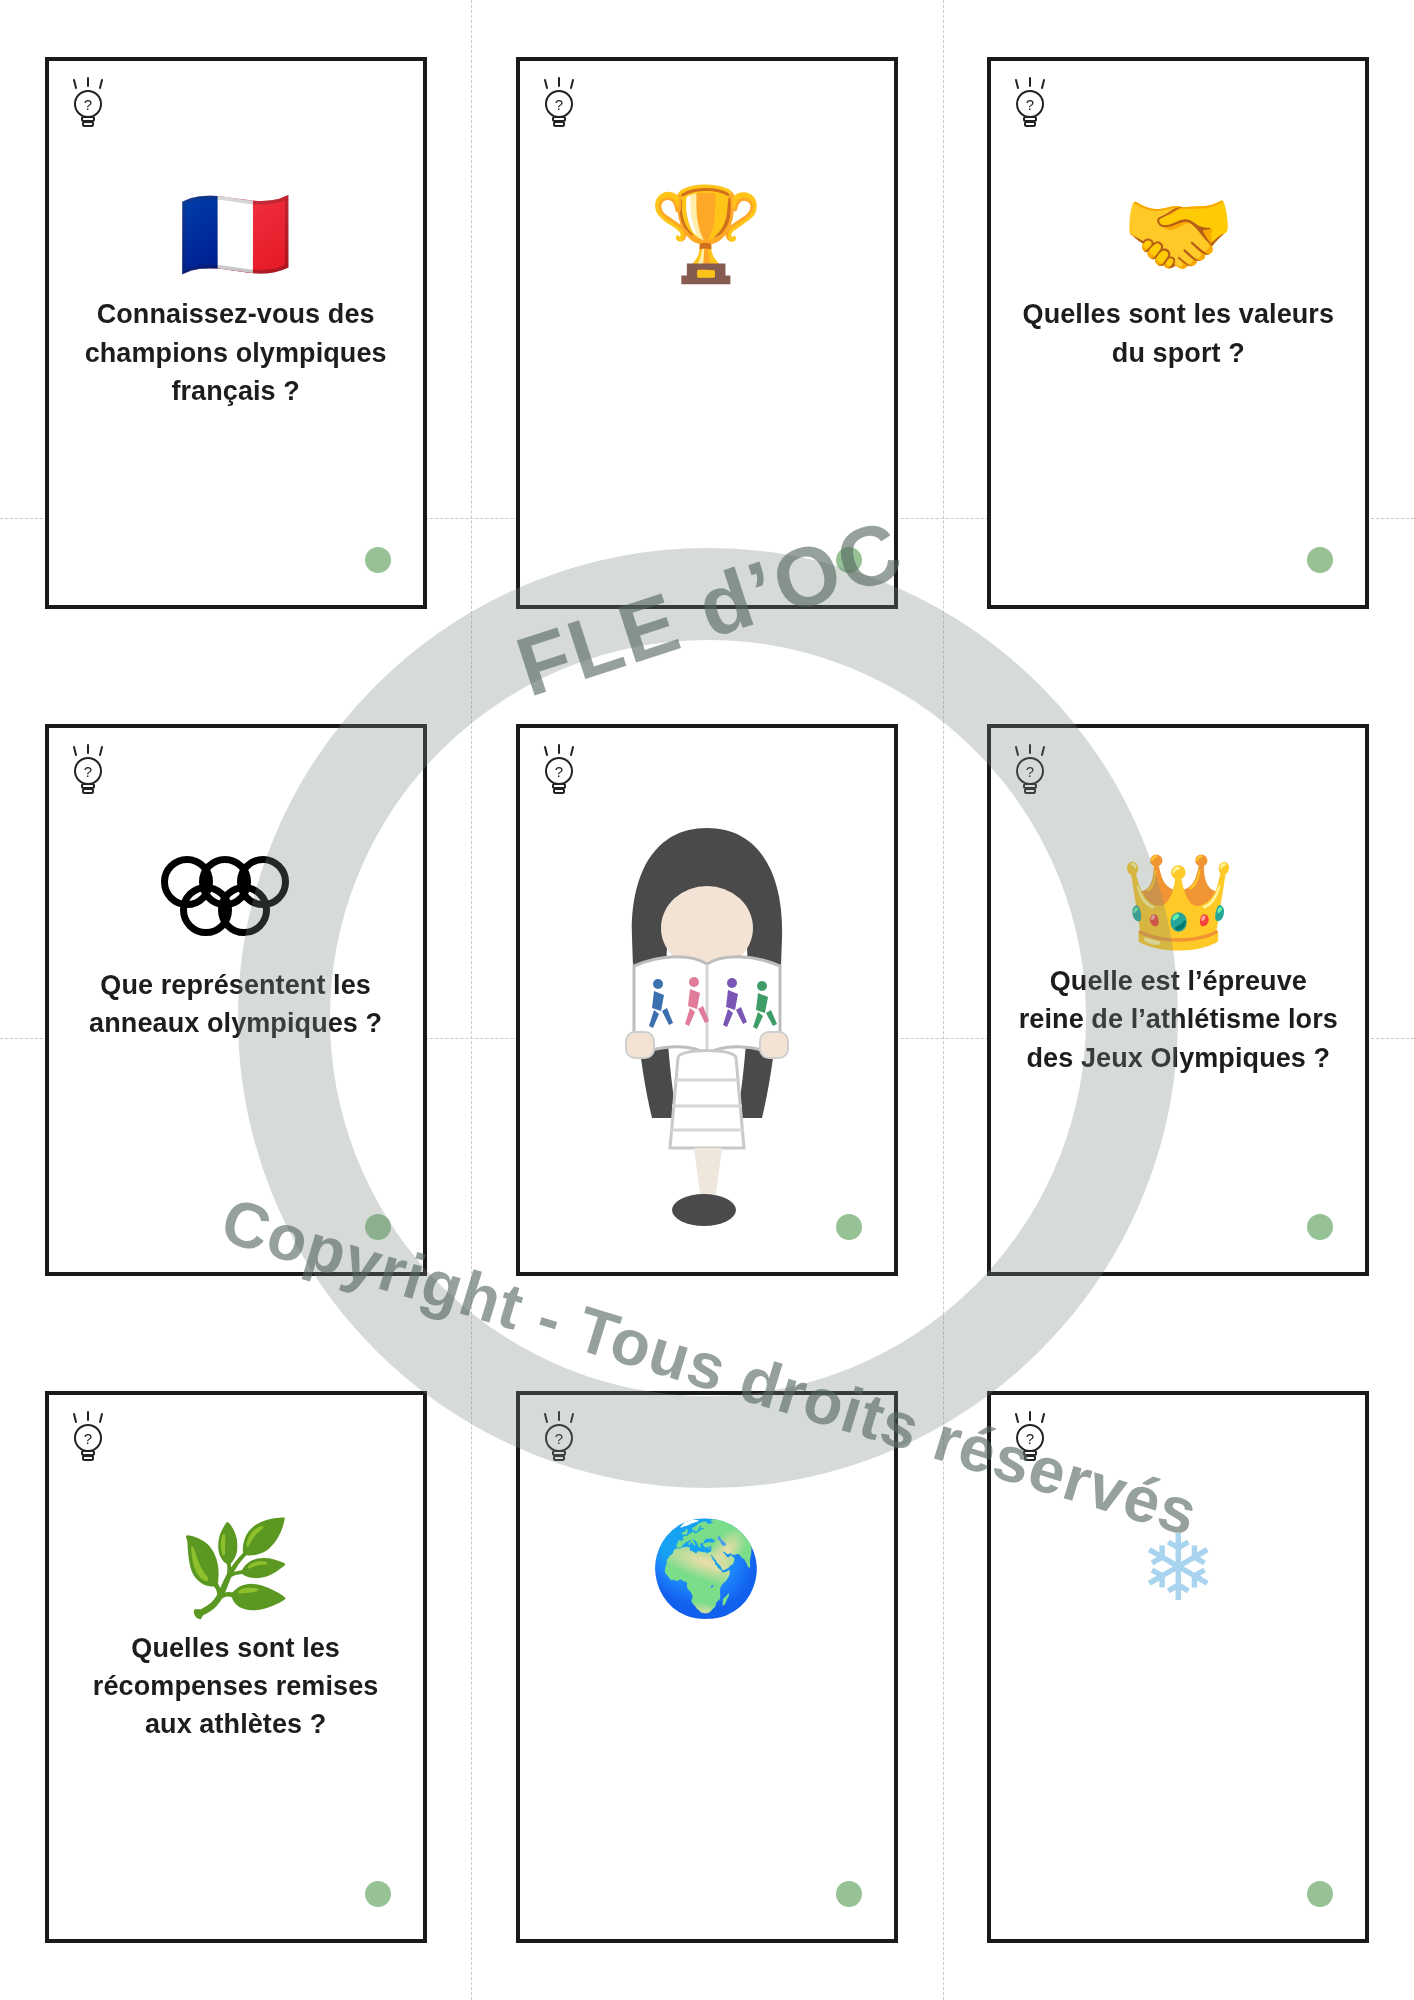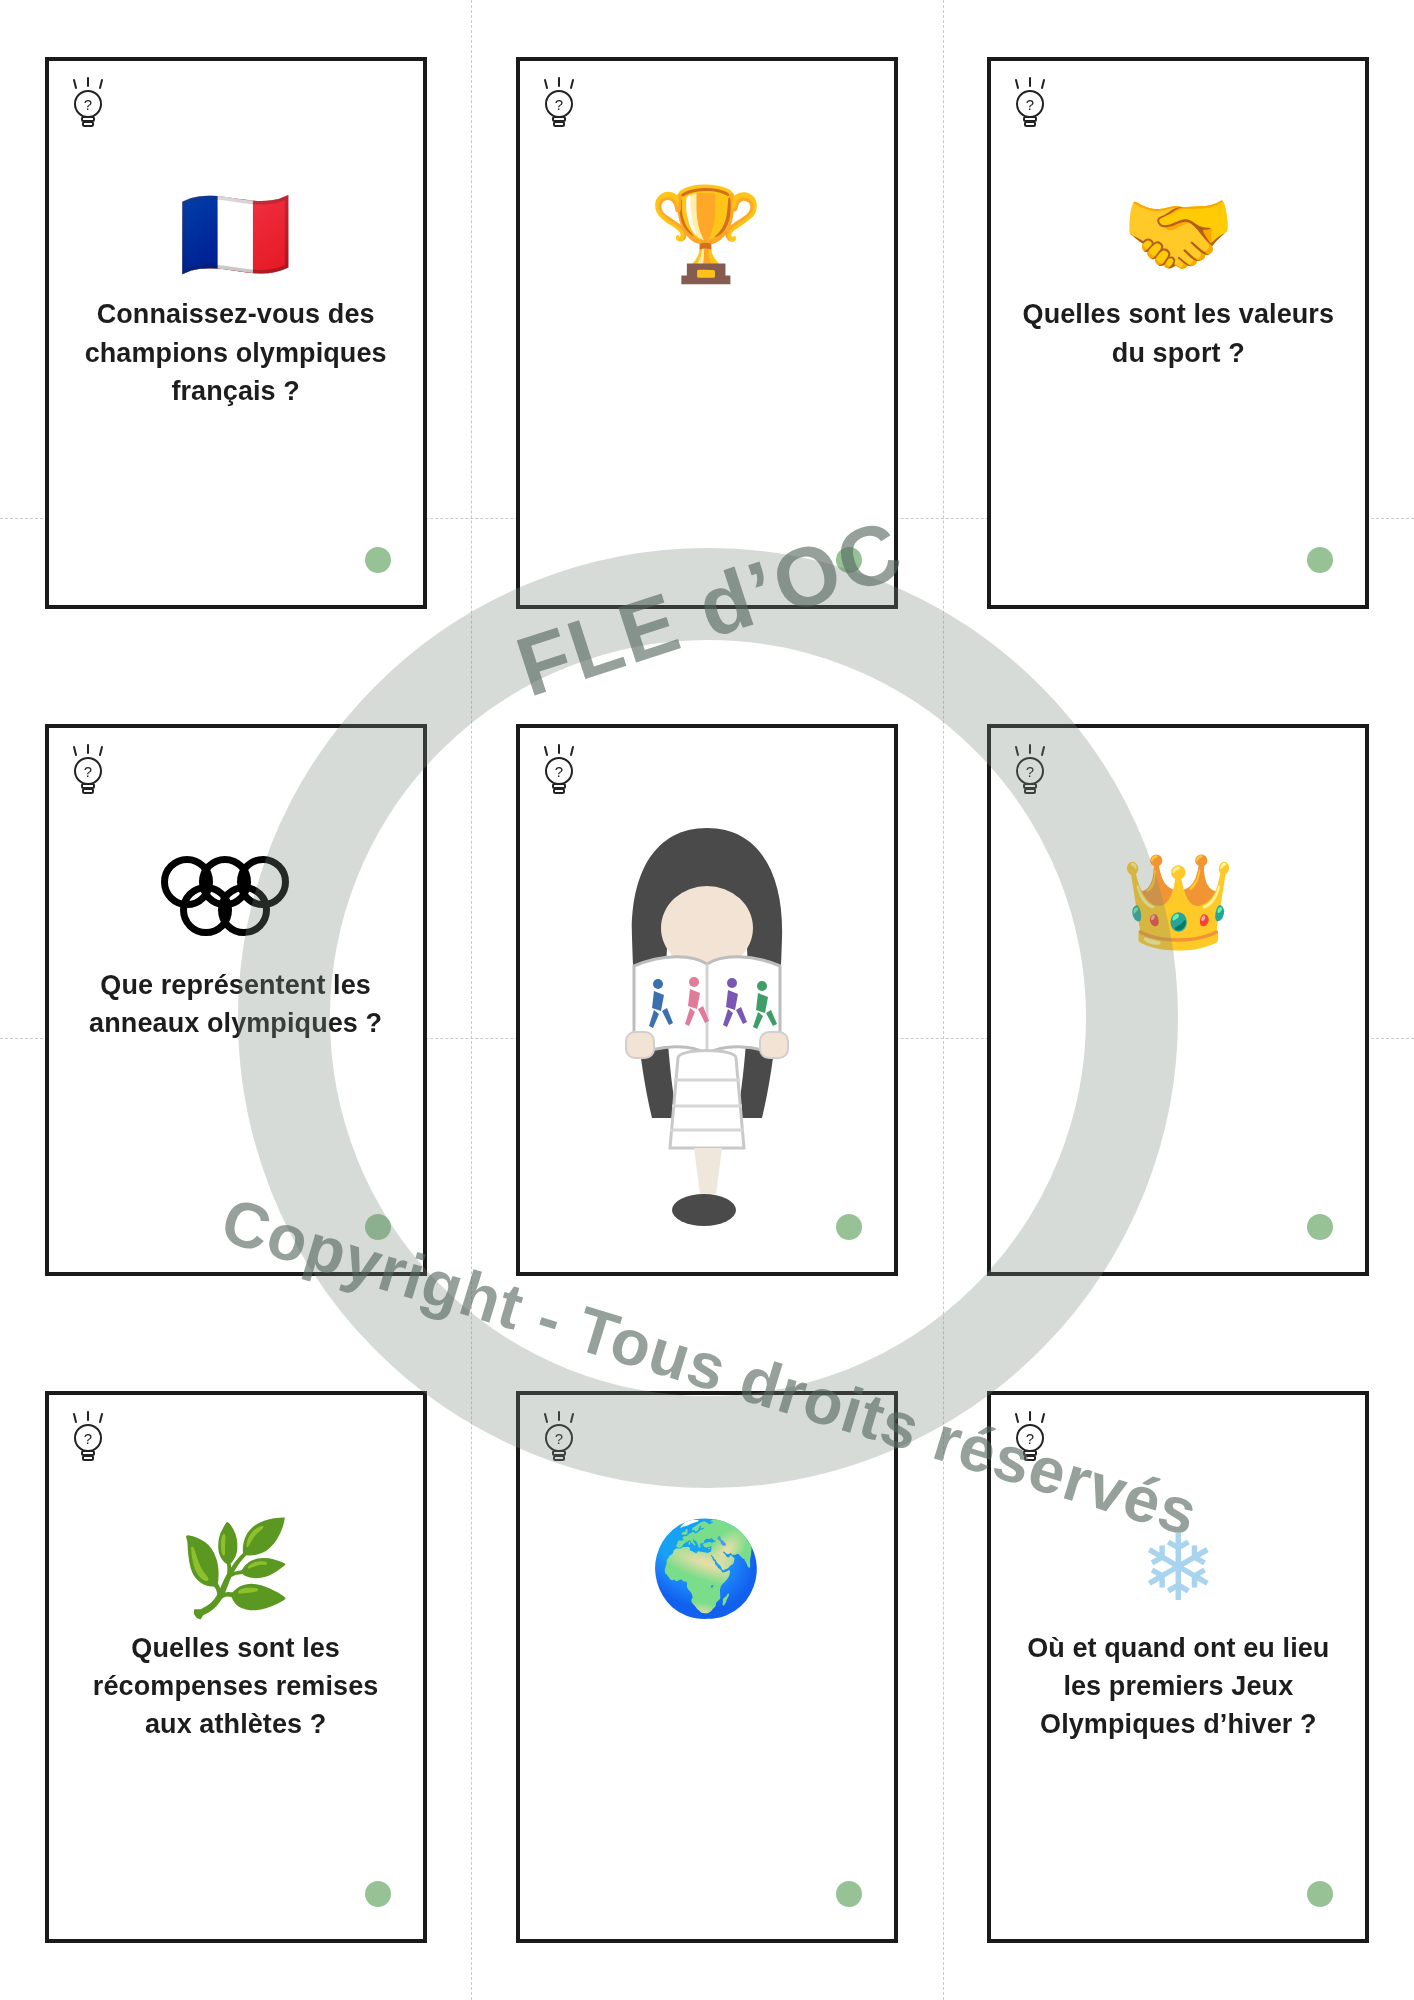--- a/index.html
+++ b/index.html
@@ -346,20 +346,21 @@
           <line x1="9" y1="3" x2="11" y2="11"></line>
             <line x1="23" y1="1" x2="23" y2="9"></line>
             <line x1="37" y1="3" x2="35" y2="11"></line>
           <circle cx="23" cy="27" r="13" fill="#fff"></circle>
           <rect x="17" y="40" width="12" height="4" rx="1.5" fill="#fff"></rect>
           <rect x="18" y="45" width="10" height="4" rx="1.5" fill="#fff"></rect>
         </g>
         <text x="23" y="33" font-size="15" text-anchor="middle" fill="#222" font-family="'Liberation Sans',sans-serif">?</text>
       </svg>
       <div class="emoji">👑</div>
+      <div class="question">Quelle est l’épreuve reine de l’athlétisme lors des Jeux Olympiques ?</div>
       <div class="dot"></div>
     </div>
   </div>
 
   <div class="cell">
     <div class="card">
       <svg class="bulb" viewBox="0 0 46 54">
         <g stroke="#222" stroke-width="2" fill="none" stroke-linecap="round">
           <line x1="9" y1="3" x2="11" y2="11"></line>
             <line x1="23" y1="1" x2="23" y2="9"></line>
@@ -401,21 +402,20 @@
           <line x1="9" y1="3" x2="11" y2="11"></line>
             <line x1="23" y1="1" x2="23" y2="9"></line>
             <line x1="37" y1="3" x2="35" y2="11"></line>
           <circle cx="23" cy="27" r="13" fill="#fff"></circle>
           <rect x="17" y="40" width="12" height="4" rx="1.5" fill="#fff"></rect>
           <rect x="18" y="45" width="10" height="4" rx="1.5" fill="#fff"></rect>
         </g>
         <text x="23" y="33" font-size="15" text-anchor="middle" fill="#222" font-family="'Liberation Sans',sans-serif">?</text>
       </svg>
       <div class="emoji" style="color:#a9d4ef">❄</div>
-      <div class="question">Où et quand ont eu lieu les premiers Jeux Olympiques d’hiver ?</div>
       <div class="dot"></div>
     </div>
   </div>
 
 </div>
 
 <div class="watermark">
   <div class="wm-ring"></div>
   <div class="wm-top">FLE d’OC</div>
   <div class="wm-bottom">Copyright - Tous droits réservés</div>

